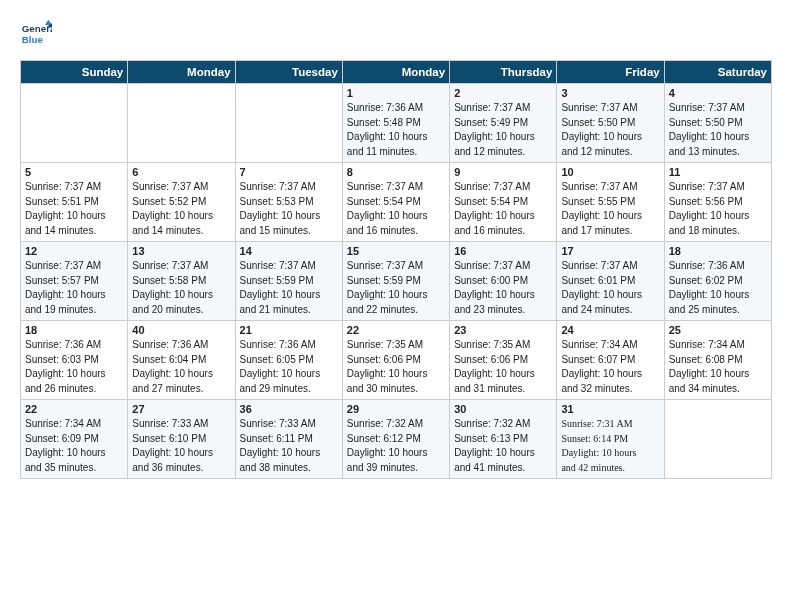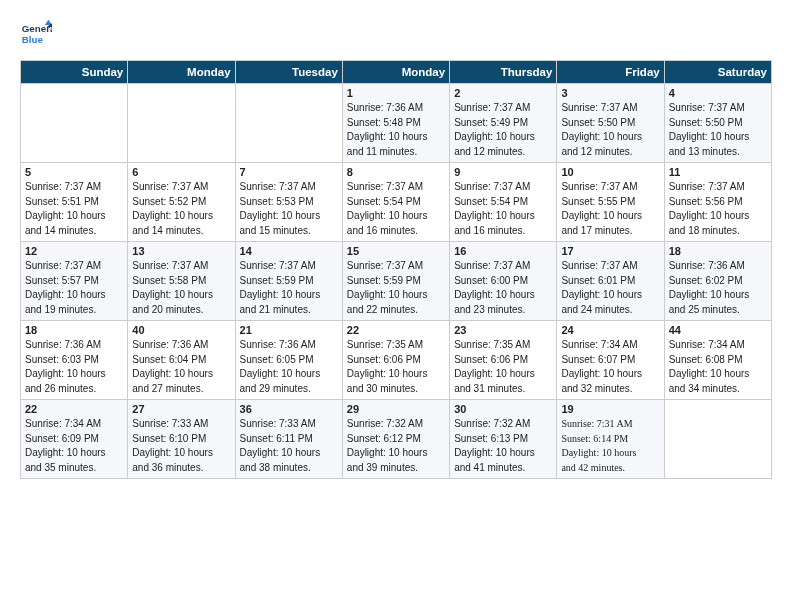--- a/index.html
+++ b/index.html
@@ -301,21 +301,21 @@
 and 31 minutes.</div>
           </td>
           <td>
             <span class="day-num">24</span>
             <div class="day-info" style="white-space: pre-line;">Sunrise: 7:34 AM
 Sunset: 6:07 PM
 Daylight: 10 hours
 and 32 minutes.</div>
           </td>
           <td>
-            <span class="day-num">44</span>
+            <span class="day-num">25</span>
             <div class="day-info" style="white-space: pre-line;">Sunrise: 7:34 AM
 Sunset: 6:08 PM
 Daylight: 10 hours
 and 34 minutes.</div>
           </td>
         </tr>
         <tr>
           <td>
             <span class="day-num">22</span>
             <div class="day-info" style="white-space: pre-line;">Sunrise: 7:34 AM
@@ -345,21 +345,21 @@
 and 39 minutes.</div>
           </td>
           <td>
             <span class="day-num">30</span>
             <div class="day-info" style="white-space: pre-line;">Sunrise: 7:32 AM
 Sunset: 6:13 PM
 Daylight: 10 hours
 and 41 minutes.</div>
           </td>
           <td>
-            <span class="day-num">19</span>
+            <span class="day-num">31</span>
             <div class="day-info" style="white-space: pre-line; font-family: Liberation Serif, serif;">Sunrise: 7:31 AM
 Sunset: 6:14 PM
 Daylight: 10 hours
 and 42 minutes.</div>
           </td>
           <td class="empty-cell"></td>
         </tr>
       </tbody>
   </table>
 </div>

